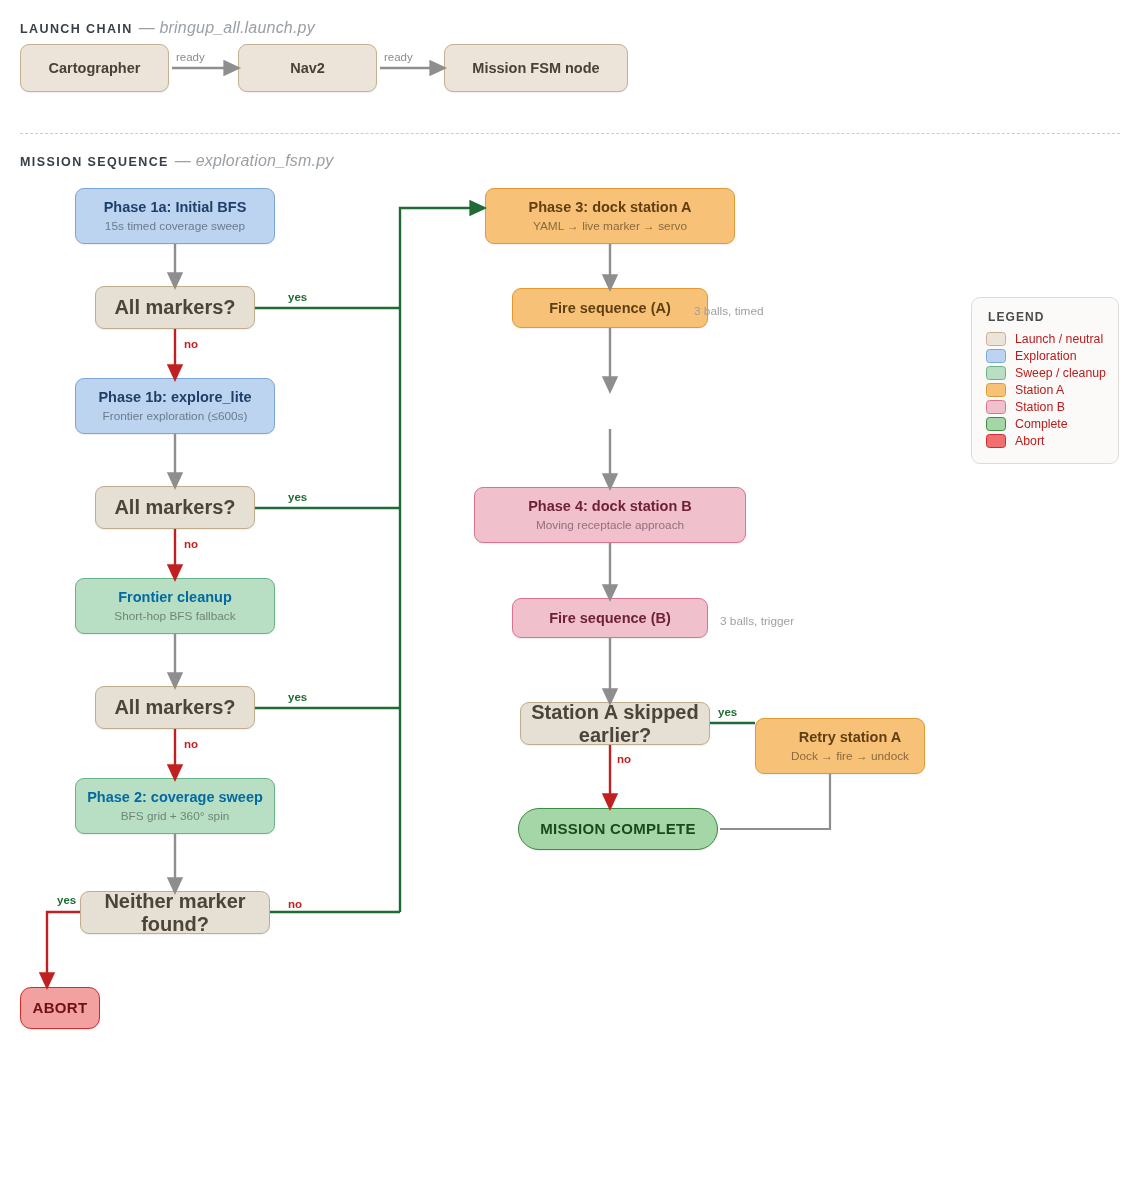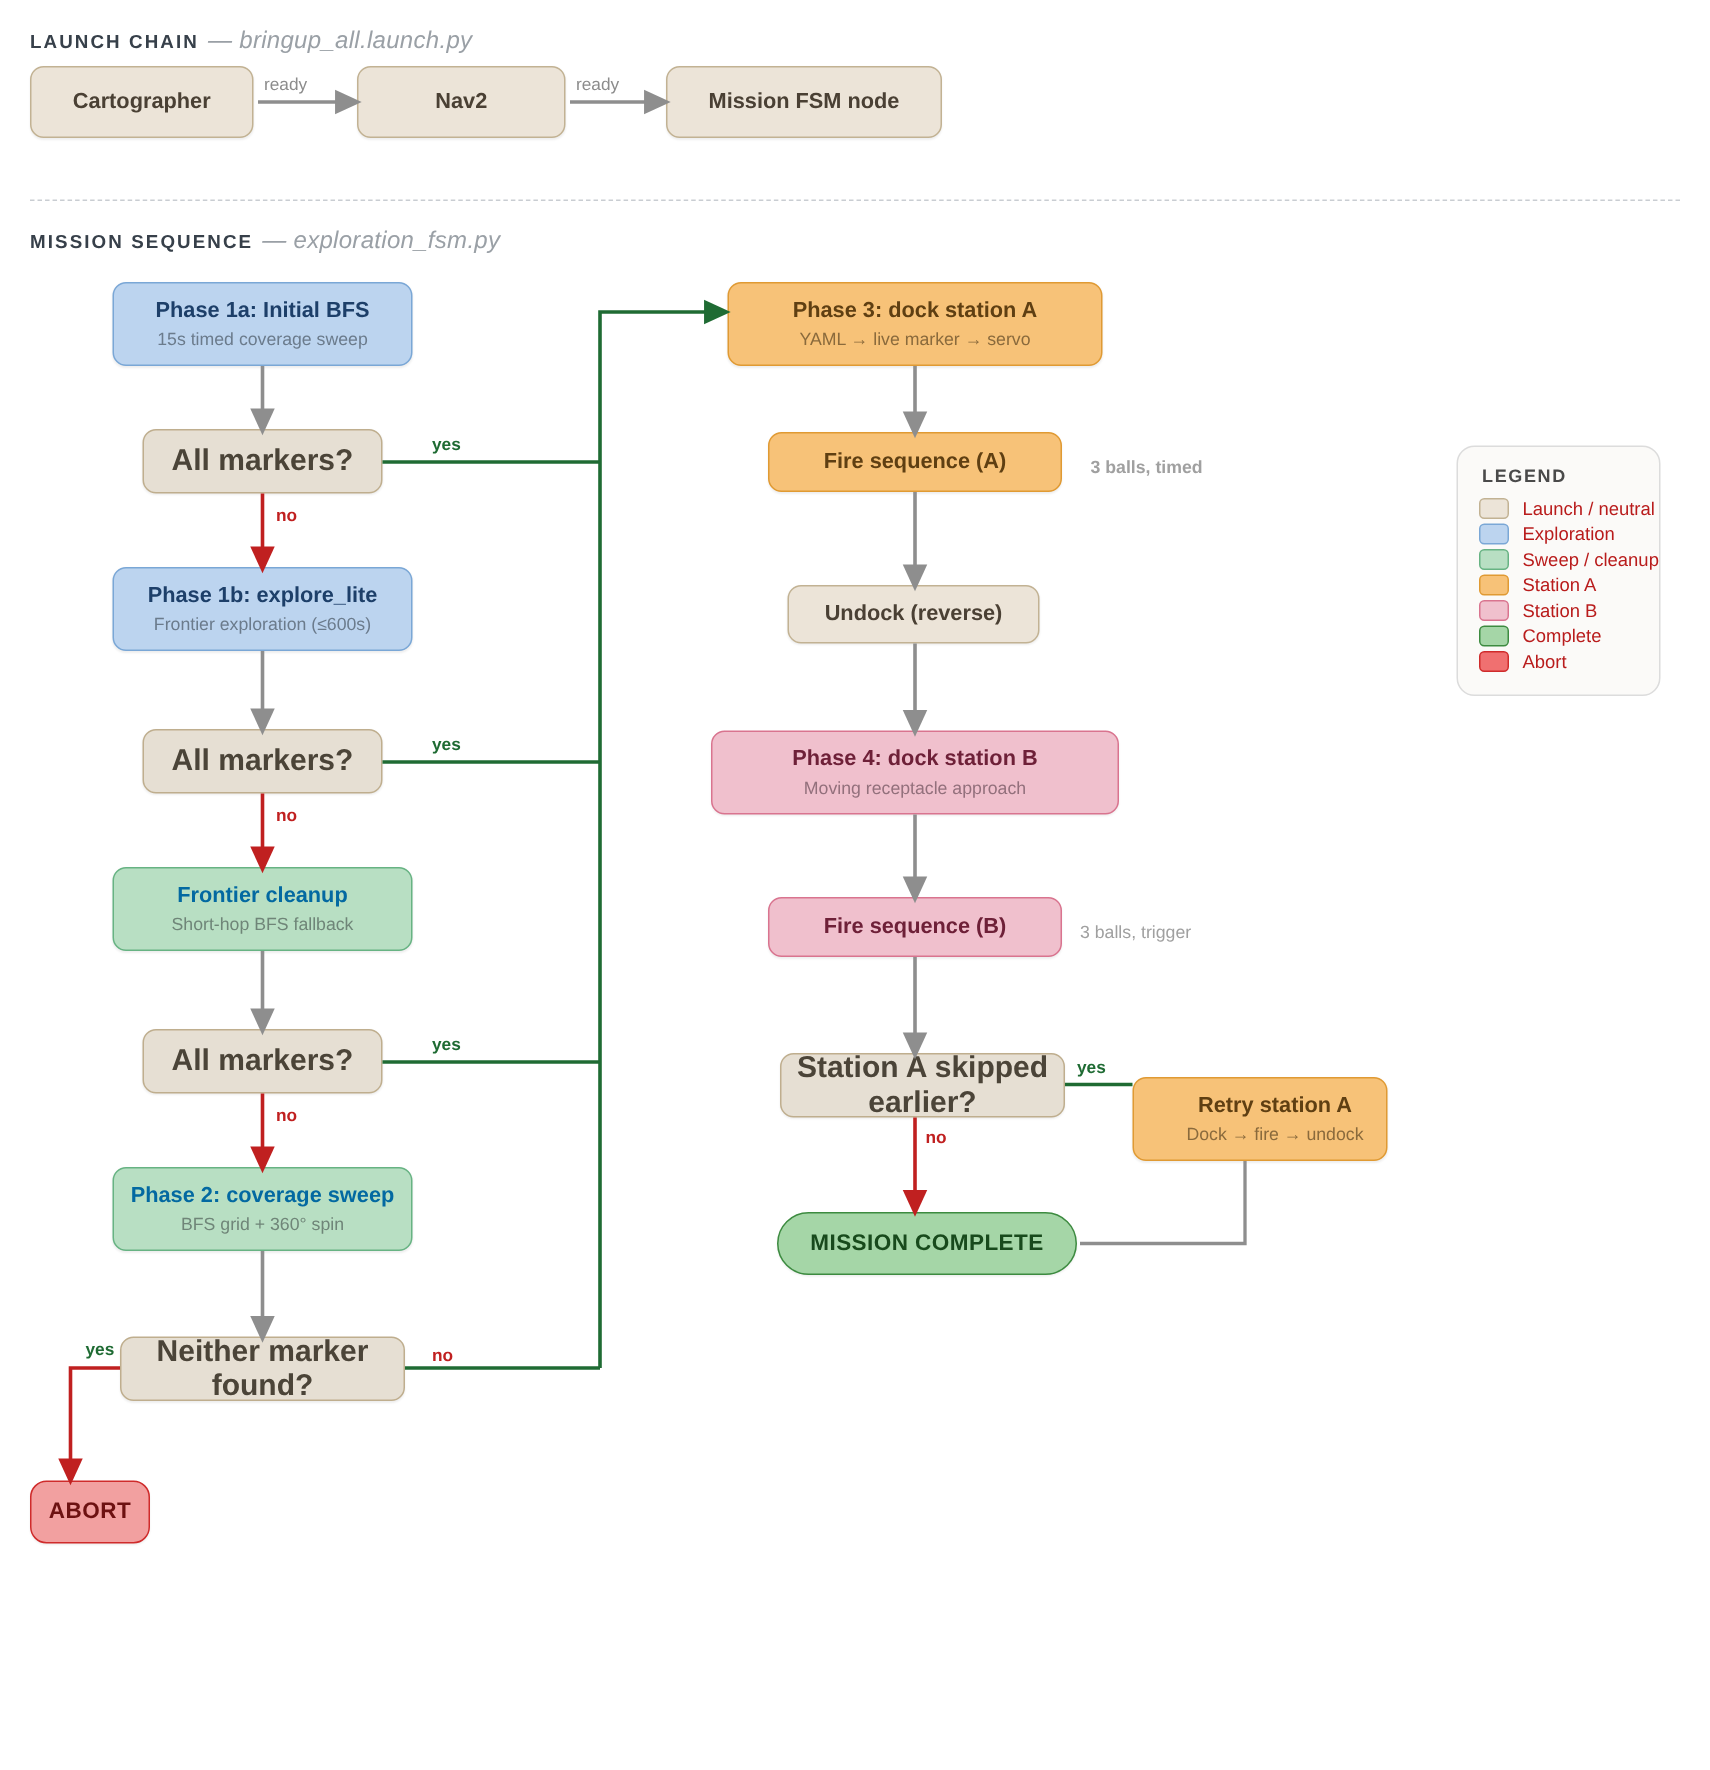--- a/index.html
+++ b/index.html
@@ -154,25 +154,22 @@
   </div>
 
   <div class="node n-stationA" style="left:485px; top:188px; width:250px; height:56px;">
     <div class="t">Phase 3: dock station A</div>
     <div class="s">YAML → live marker → servo</div>
   </div>
 
   <div class="node n-stationA" style="left:512px; top:288px; width:196px; height:40px;">
     <div class="t">Fire sequence (A)</div>
   </div>
-  <div class="side-note" style="left:727px; top:304px;font-weight:bold;">3 balls, timed</div>
-
-  <div class="node n-neutral" style="left:525px; top:390px; width:168px; height:39px;">
-    <div class="t">Undock (reverse)</div>
-  </div>
+  <div class="side-note" style="left:694px; top:304px;">3 balls, timed</div>
+
 
   <div class="node n-stationB" style="left:474px; top:487px; width:272px; height:56px;">
     <div class="t">Phase 4: dock station B</div>
     <div class="s">Moving receptacle approach</div>
   </div>
 
   <div class="node n-stationB" style="left:512px; top:598px; width:196px; height:40px;">
     <div class="t">Fire sequence (B)</div>
   </div>
   <div class="side-note" style="left:720px; top:614px;">3 balls, trigger</div>
@@ -246,21 +243,21 @@
 
   <div class="elabel lab-yes" style="left:288px; top:691px;">yes</div>
   <div class="elabel lab-no" style="left:184px; top:738px;">no</div>
 
   <div class="elabel lab-yes" style="left:57px;  top:894px;">yes</div>
   <div class="elabel lab-no" style="left:288px; top:898px;">no</div>
 
   <div class="elabel lab-yes" style="left:718px; top:706px;">yes</div>
   <div class="elabel lab-no" style="left:617px; top:753px;">no</div>
 
-  <div class="legend" style="left:971px; top:297px; width:136px;border-radius:12px;">
+  <div class="legend" style="left:971px; top:297px; width:148px;">
     <h4>LEGEND</h4>
     <div id="legend-rows">
         <div class="row">
           <span class="sw" style="background: rgb(236, 228, 216); border-color: rgb(194, 178, 147);"></span>
           <span class="lb">Launch / neutral</span>
         </div>
         <div class="row">
           <span class="sw" style="background: rgb(188, 212, 239); border-color: rgb(122, 167, 214);"></span>
           <span class="lb">Exploration</span>
         </div>

